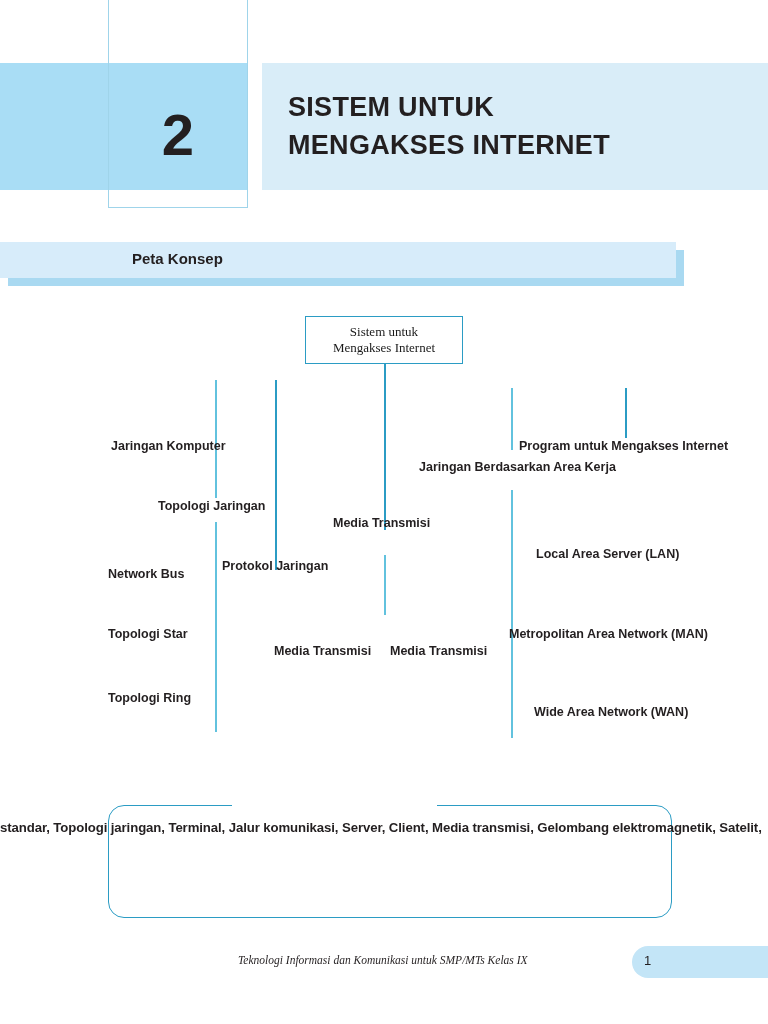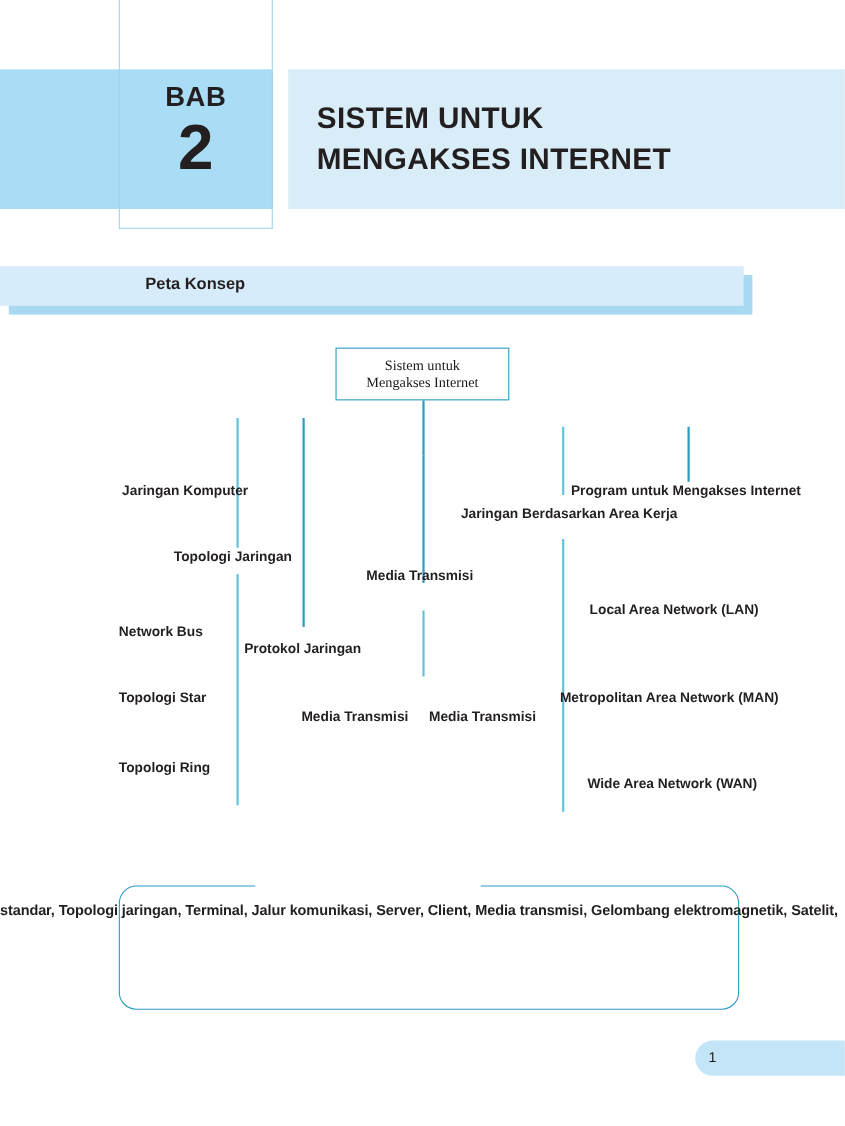--- a/index.html
+++ b/index.html
@@ -204,21 +204,20 @@
     font-size: 13px;
     color: #231f20;
   }
 </style>
 </head>
 <body>
 
 <div id="chapter-header">
   <div class="band-dark"></div>
   <div class="bab-frame"></div>
-  <div class="bab-word">BAB</div>
   <div class="bab-number">2</div>
   <div class="title-band"></div>
   <div class="title-text">
     <span class="title-line">SISTEM UNTUK</span>
     <span class="title-line">MENGAKSES INTERNET</span>
   </div>
 </div>
 
 <div id="peta-konsep-bar">
   <div class="pk-shadow"></div>
@@ -252,25 +251,25 @@
   <div class="node-label" style="left:97px; top:139px;margin-left:14px;">Jaringan Komputer</div>
 
   <div class="node-label" style="left:519px; top:139px;text-align:right;">Program untuk Mengakses Internet</div>
 
   <div class="node-label" style="left:419px; top:160px;">Jaringan Berdasarkan Area Kerja</div>
 
   <div class="node-label" style="left:158px; top:199px;">Topologi Jaringan</div>
 
   <div class="node-label" style="left:333px; top:216px;">Media Transmisi</div>
 
-  <div class="node-label" style="left:536px; top:247px;">Local Area Network (LAN)</div>
+  <div class="node-label" style="left:536px; top:247px;">Local Area Server (LAN)</div>
 
   <div class="node-label" style="left:108px; top:267px;">Network Bus</div>
 
-  <div class="node-label" style="left:222px; top:259px;margin-top:24px;">Protokol Jaringan</div>
+  <div class="node-label" style="left:222px; top:259px;">Protokol Jaringan</div>
 
   <div class="node-label" style="left:108px; top:327px;">Topologi Star</div>
 
   <div class="node-label" style="left:274px; top:344px;">Media Transmisi</div>
 
   <div class="node-label" style="left:390px; top:344px;">Media Transmisi</div>
 
   <div class="node-label" style="left:509px; top:327px;">Metropolitan Area Network (MAN)</div>
 
   <div class="node-label" style="left:108px; top:391px;">Topologi Ring</div>
@@ -278,15 +277,16 @@
   <div class="node-label" style="left:534px; top:405px;">Wide Area Network (WAN)</div>
 </div>
 
 <div id="keyword-box">
   <div class="kw-rect"></div>
   <div class="kw-gap"></div>
   <div class="kw-text">standar, Topologi jaringan, Terminal, Jalur komunikasi, Server, Client, Media transmisi, Gelombang elektromagnetik, Satelit,</div>
 </div>
 
 <div id="page-footer">
+  <div class="footer-caption">Teknologi Informasi dan Komunikasi untuk SMP/MTs Kelas IX</div>
   <div class="page-pill"></div>
   <div class="page-number">1</div>
 </div>
 
 </body></html>

